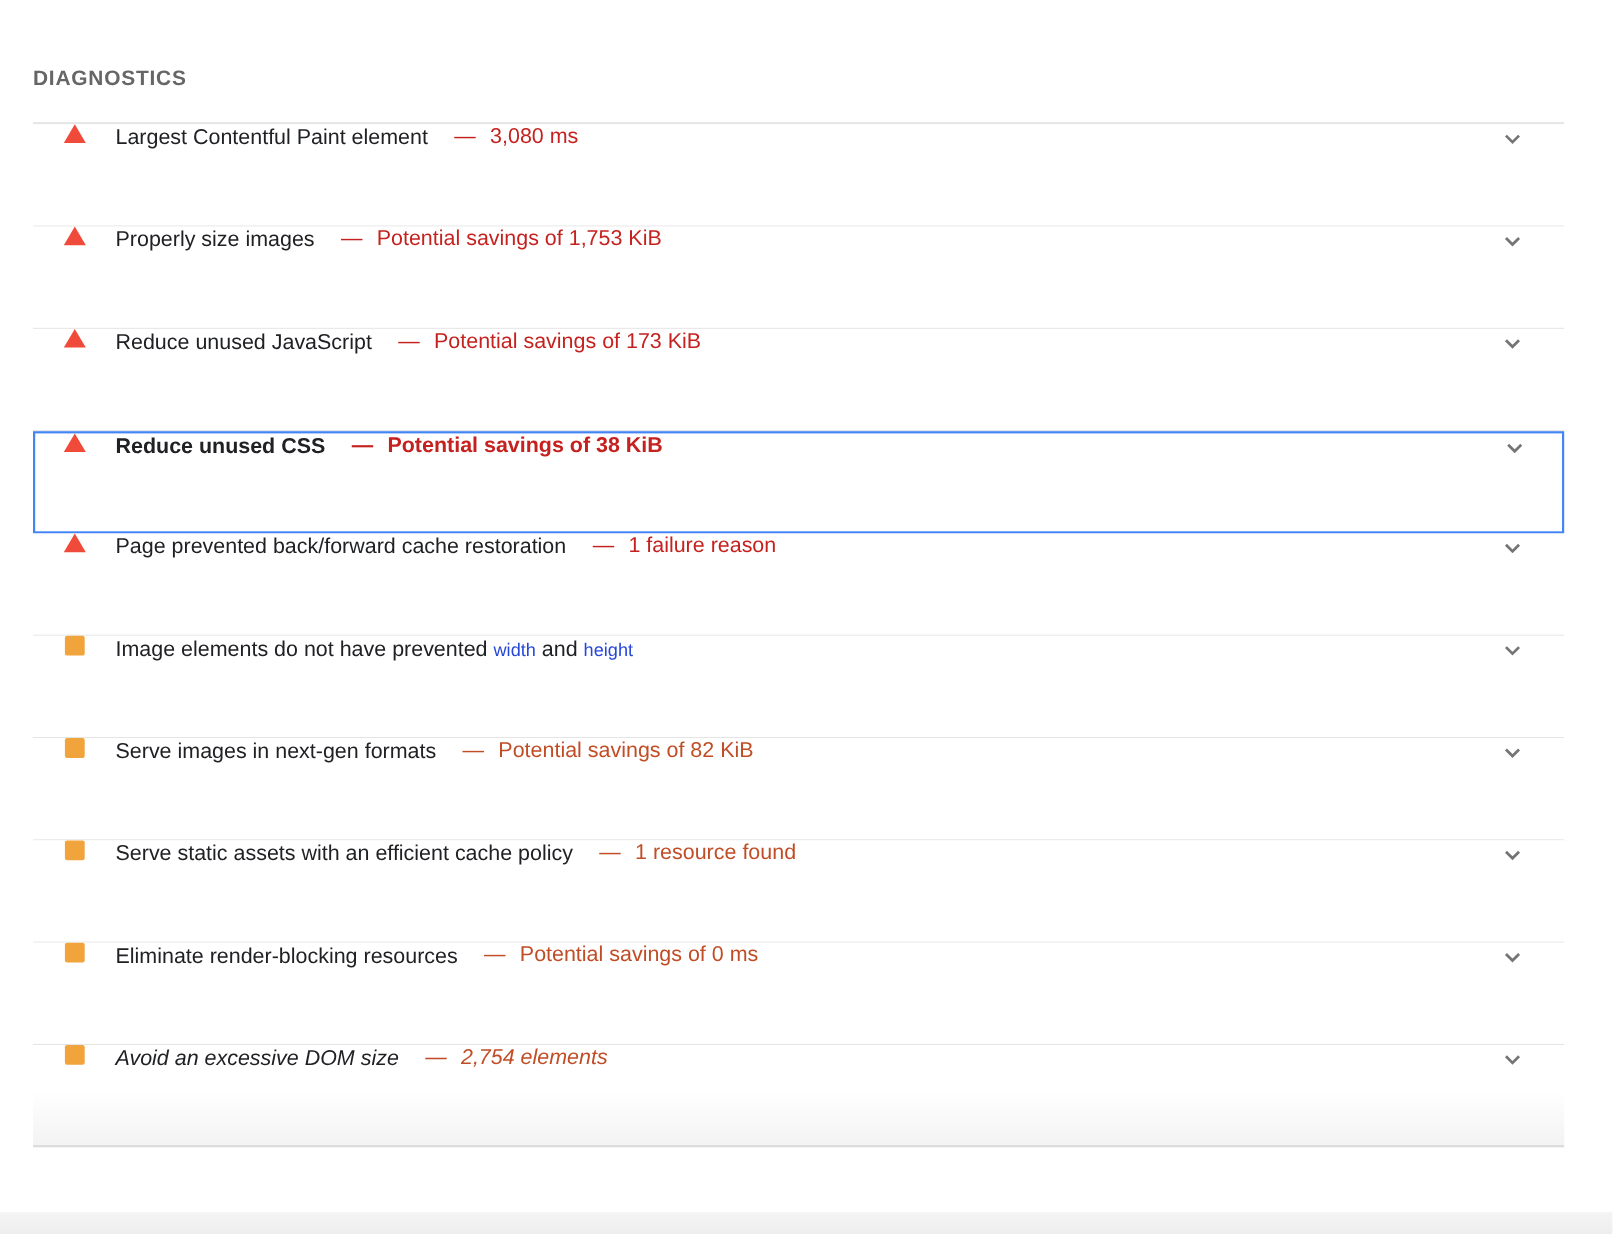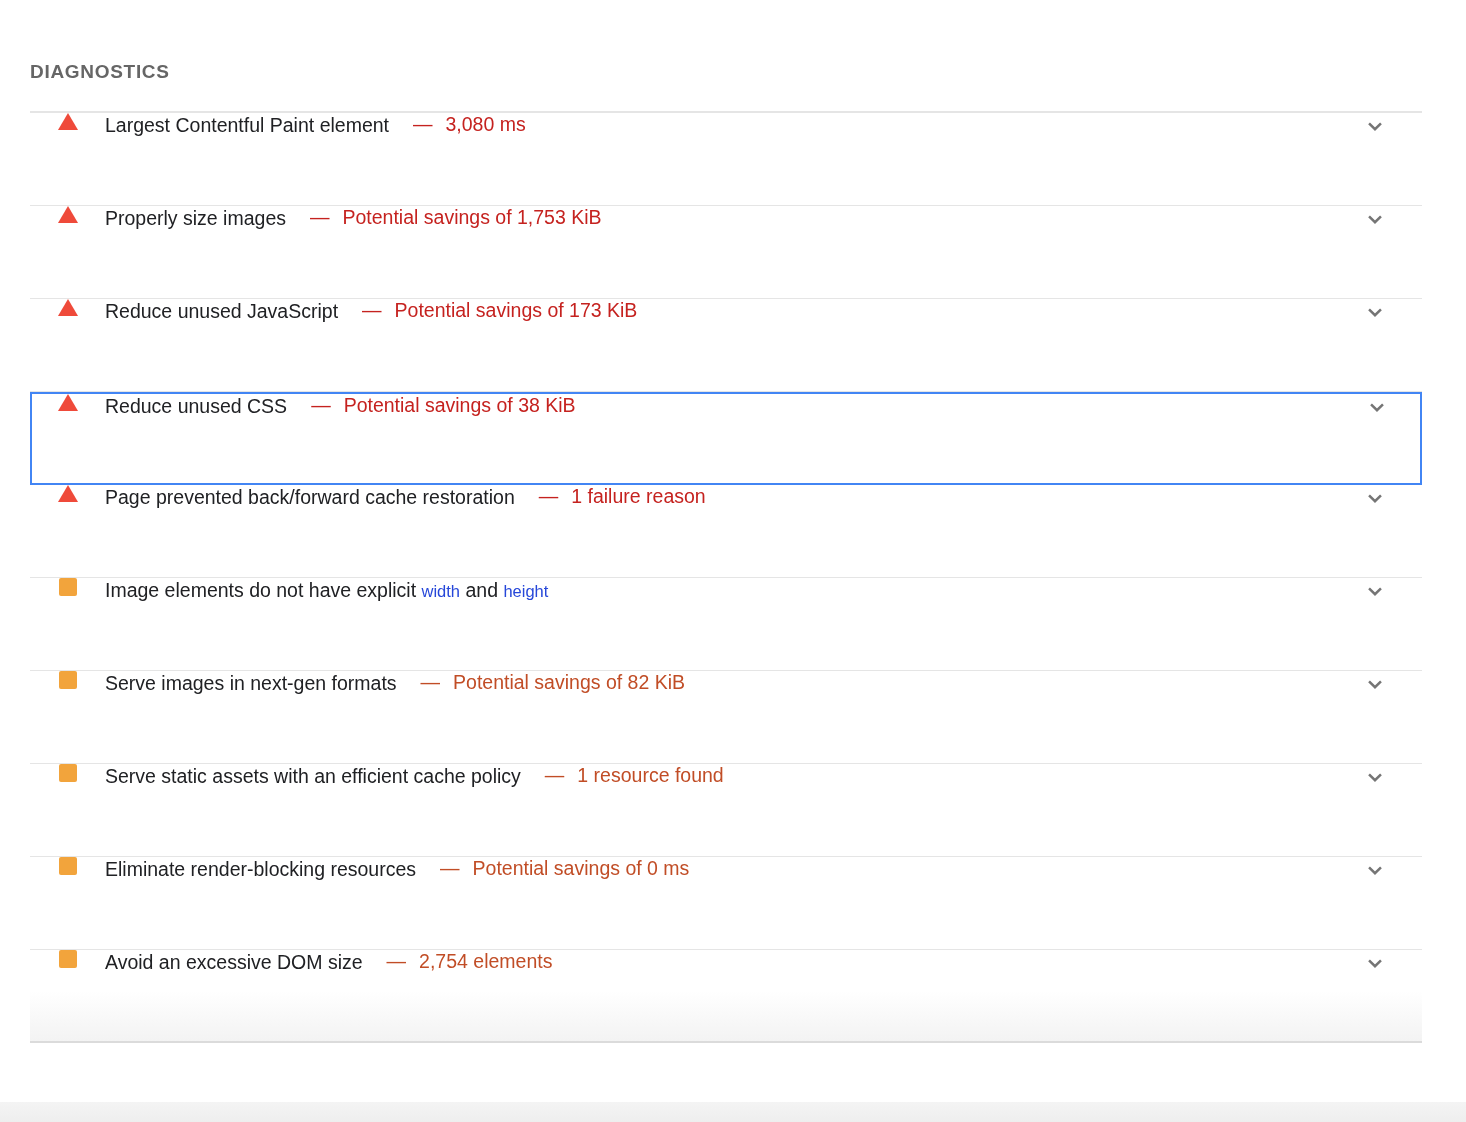--- a/index.html
+++ b/index.html
@@ -39,24 +39,26 @@
     display: flex;
     border-bottom: 1px solid var(--divider, #e3e3e3);
     box-sizing: border-box;
     padding: 0 24px 0 28px;
     background: #ffffff;
     cursor: pointer;
   }
   .audit-row.focused {
     border: 2px solid var(--focus-border, #4285f4);
     padding: 0 22px 11px 26px;
+    font-weight: bold;
   }
   .audit-row:last-child {
     border-bottom: 2px solid #dbdbdb;
     background: linear-gradient(180deg, #ffffff 45%, #f3f3f3 100%);
+    font-style: italic;
   }
   .sev-icon {
     width: 20px;
     display: flex;
     justify-content: center;
     margin-right: 27px;
     flex: none;
   }
   .tri {
     width: 0;
@@ -175,21 +177,21 @@
     <span class="chevron">
       <svg width="26" height="26" viewBox="0 0 24 24" aria-hidden="true">
         <path d="M6.5 9.5 L12 15 L17.5 9.5" fill="none" stroke="currentColor" stroke-width="2.3" stroke-linecap="butt"></path>
       </svg>
     </span>
   </div>
       <div class="audit-row average">
     <span class="sev-icon">
           <span class="sq"></span>
         </span>
-    <span class="title"><span>Image elements do not have explicit </span><span class="code">width</span><span> and </span><span class="code">height</span></span>
+    <span class="title"><span>Image elements do not have prevented </span><span class="code">width</span><span> and </span><span class="code">height</span></span>
 
     <span class="chevron">
       <svg width="26" height="26" viewBox="0 0 24 24" aria-hidden="true">
         <path d="M6.5 9.5 L12 15 L17.5 9.5" fill="none" stroke="currentColor" stroke-width="2.3" stroke-linecap="butt"></path>
       </svg>
     </span>
   </div>
       <div class="audit-row average">
     <span class="sev-icon">
           <span class="sq"></span>

